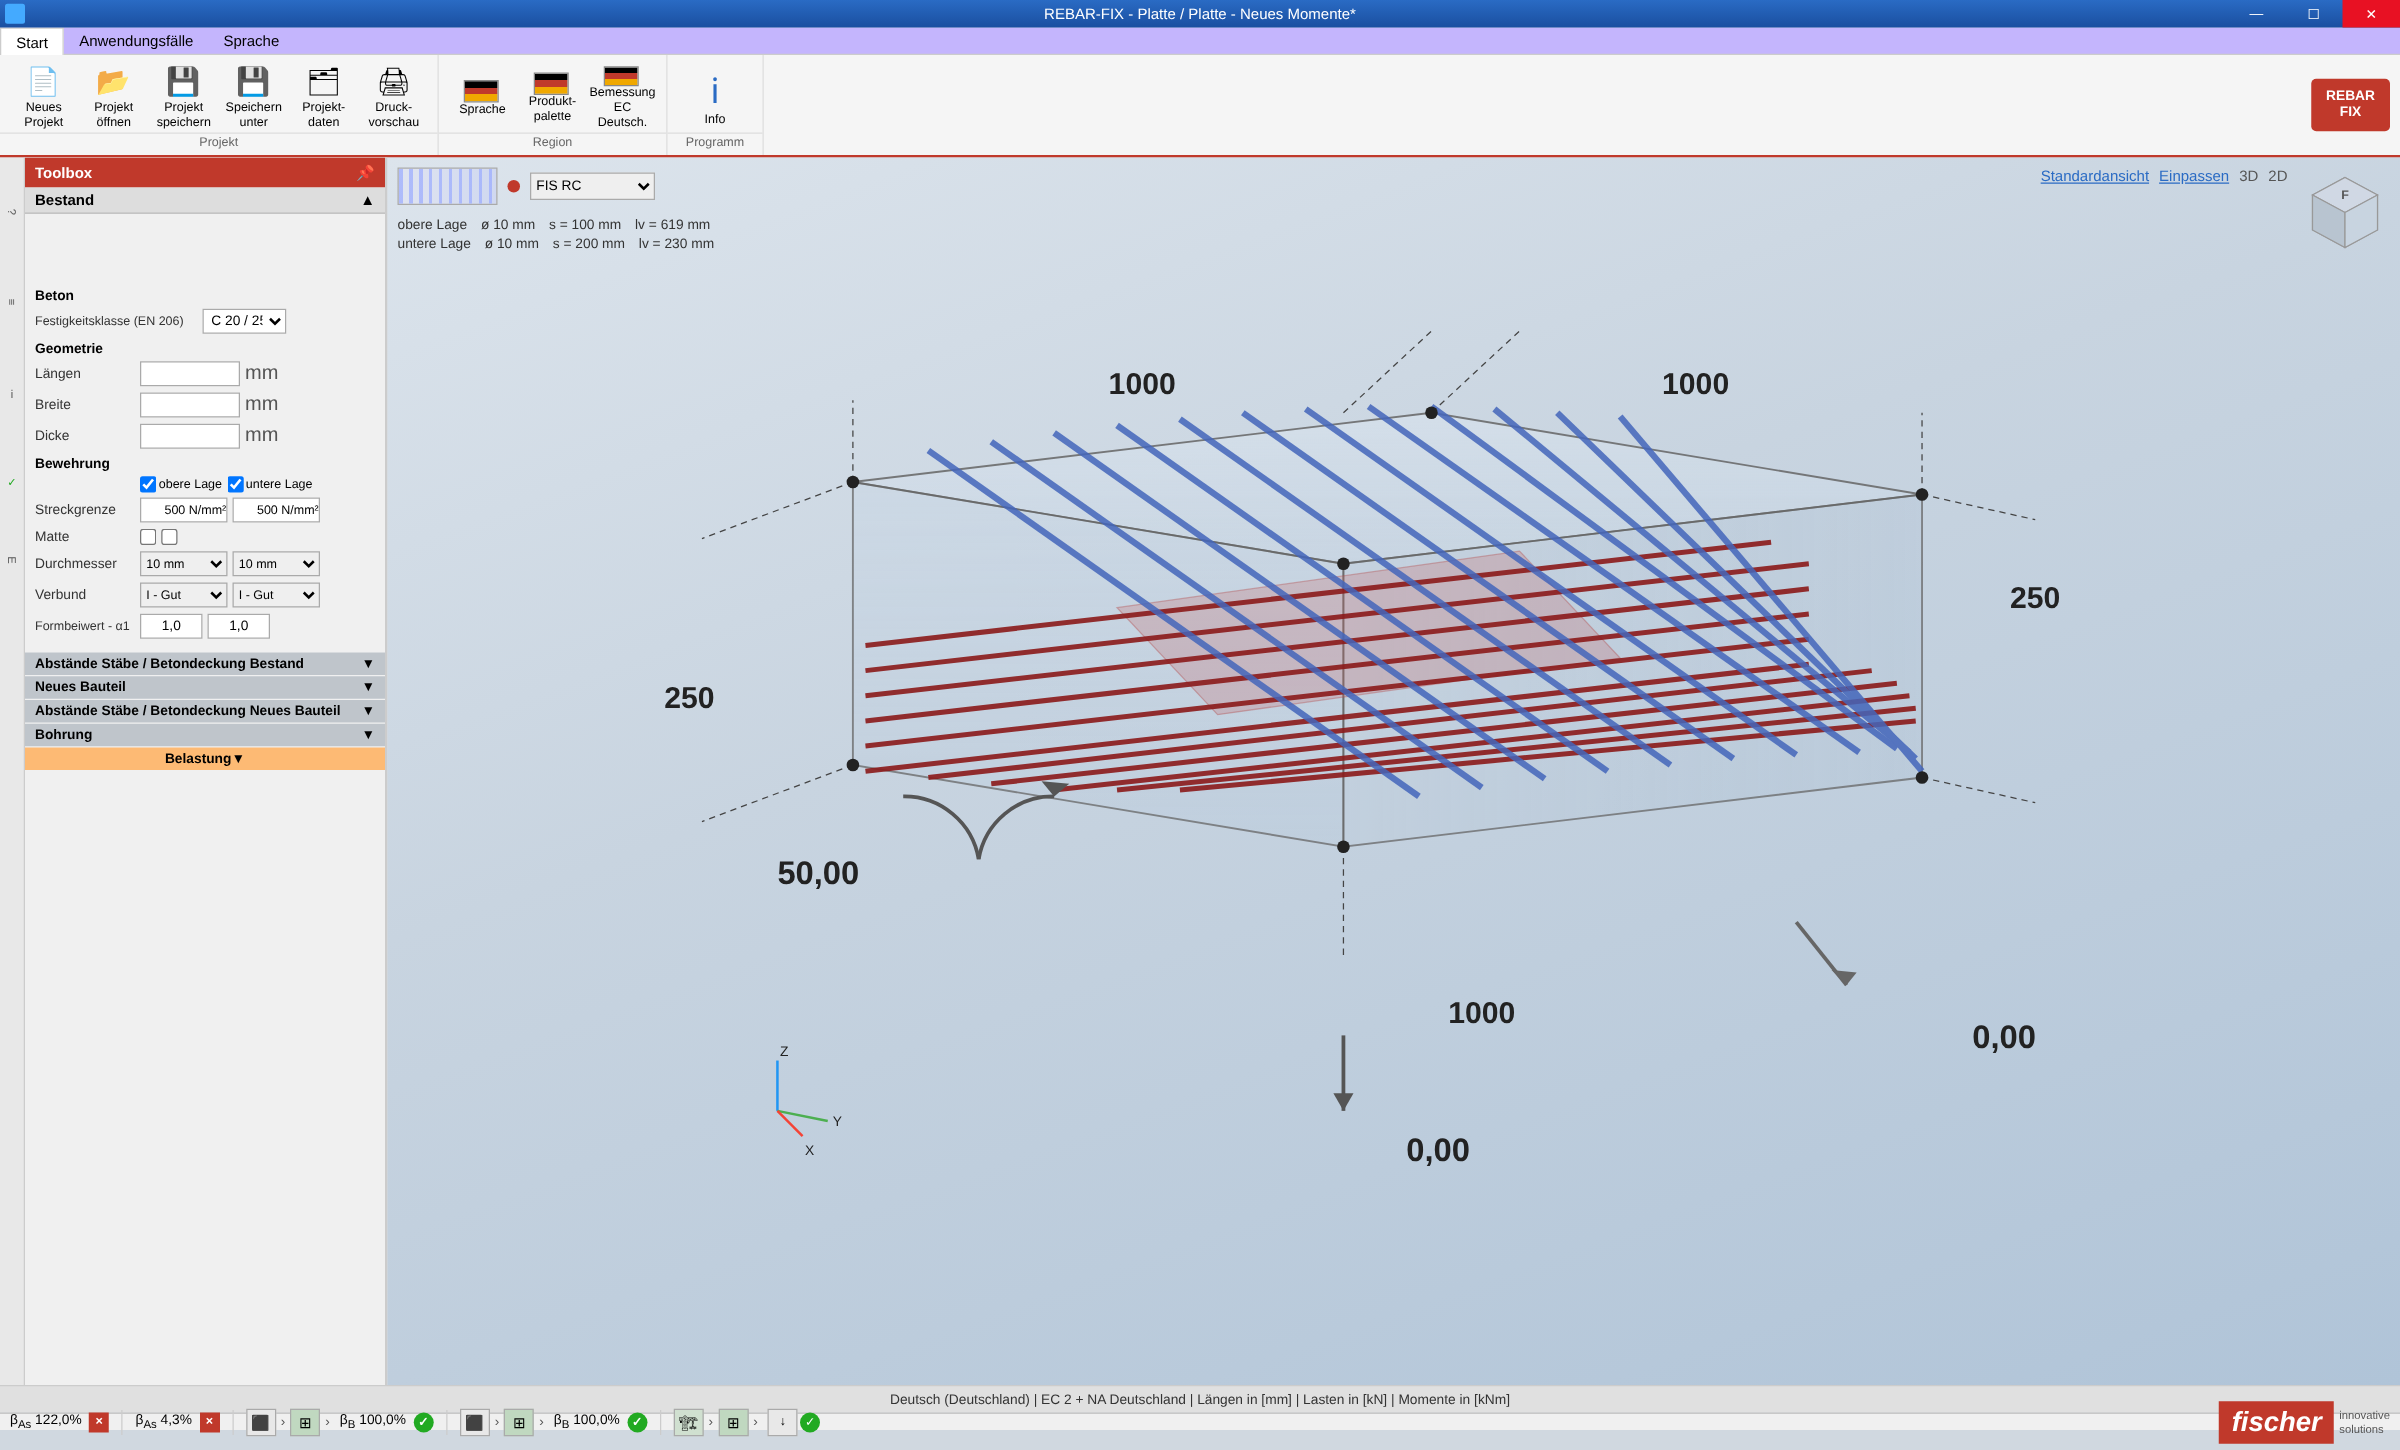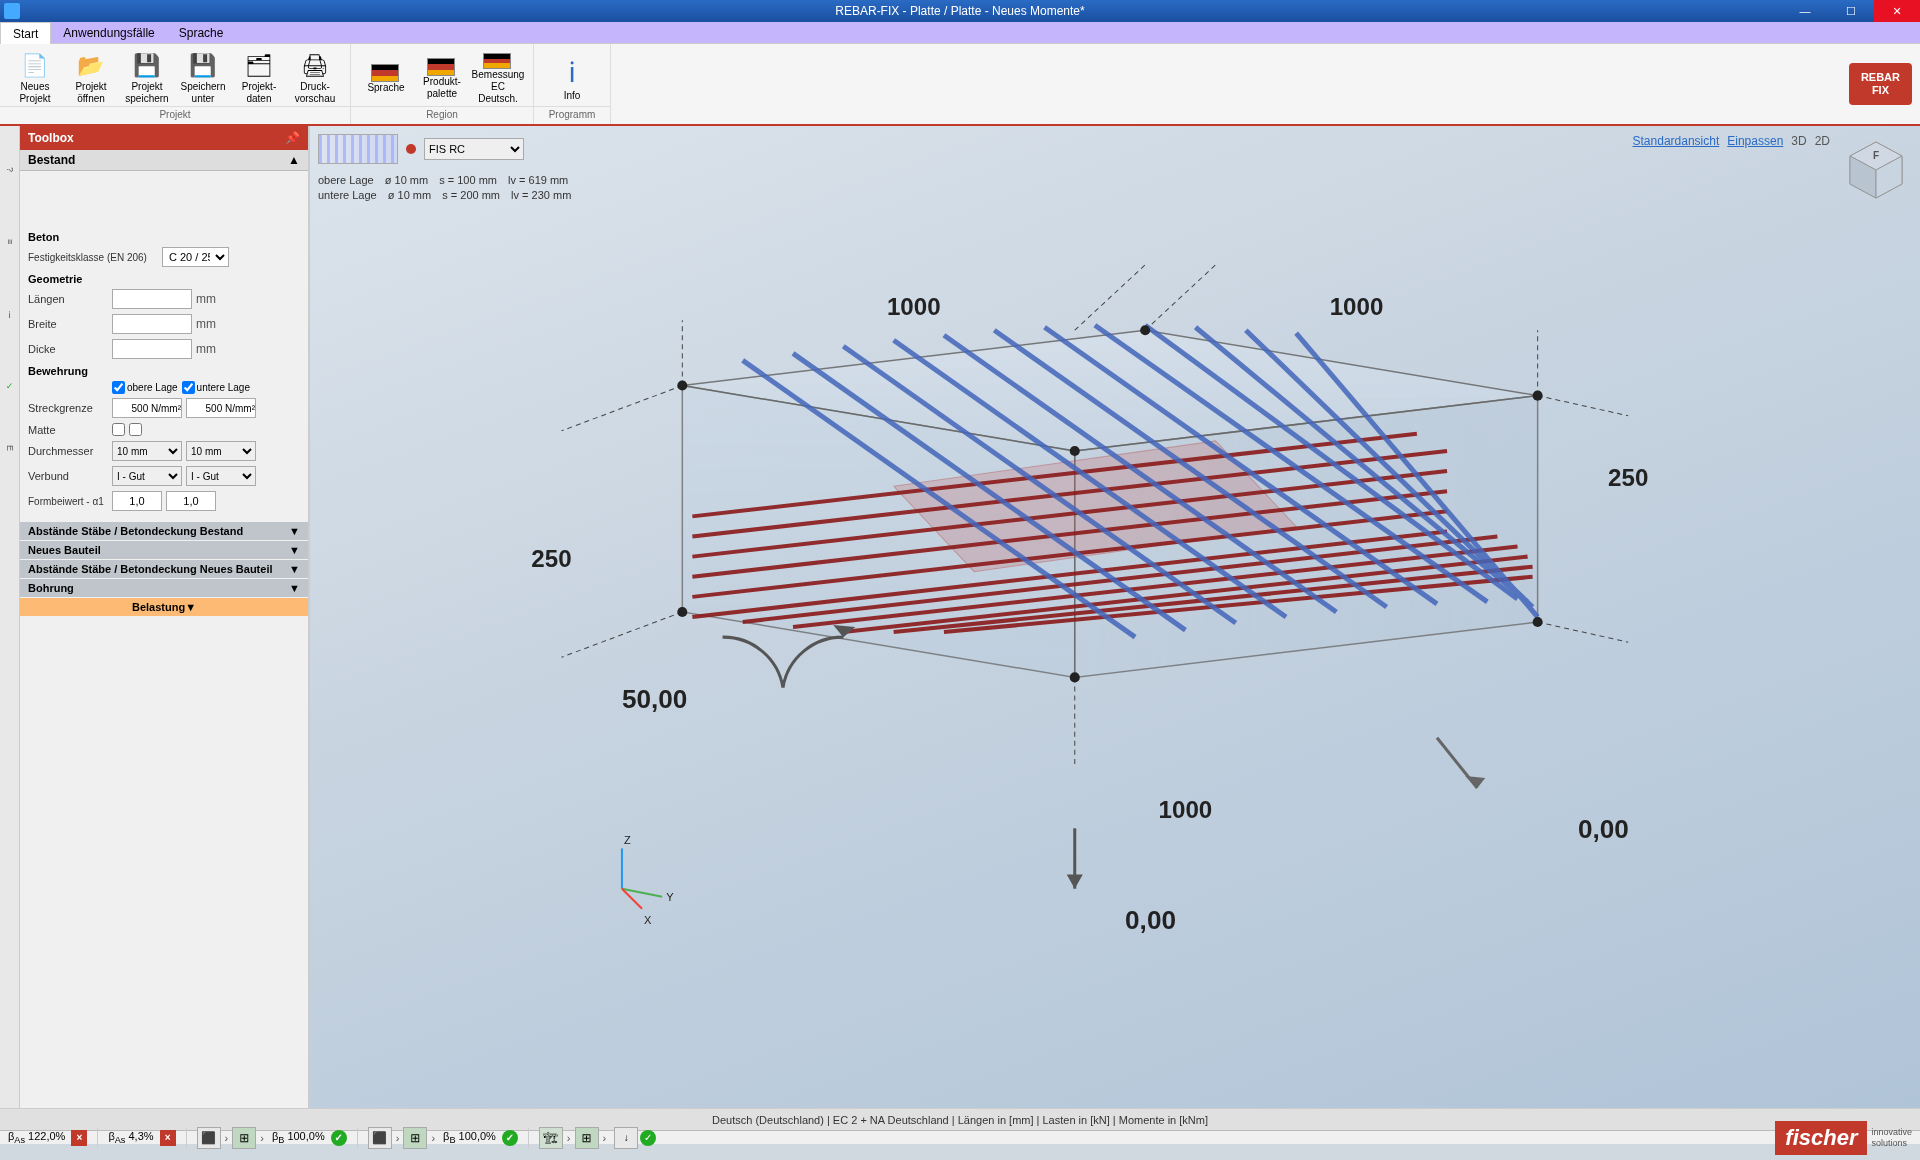--- a/index.html
+++ b/index.html
@@ -208,21 +208,21 @@
     }
     .form-input.wide { width: 80px; }
     .form-select {
       border: 1px solid #aaa;
       background: white;
       height: 20px;
       font-size: 11px;
       padding: 0 2px;
     }
     .unit-label {
-      font-size: 12px;
+      font-size: 16px;
       color: #555;
       min-width: 20px;
     }
 
     .group-title {
       font-weight: bold;
       font-size: 11px;
       margin: 6px 0 4px;
     }
 

